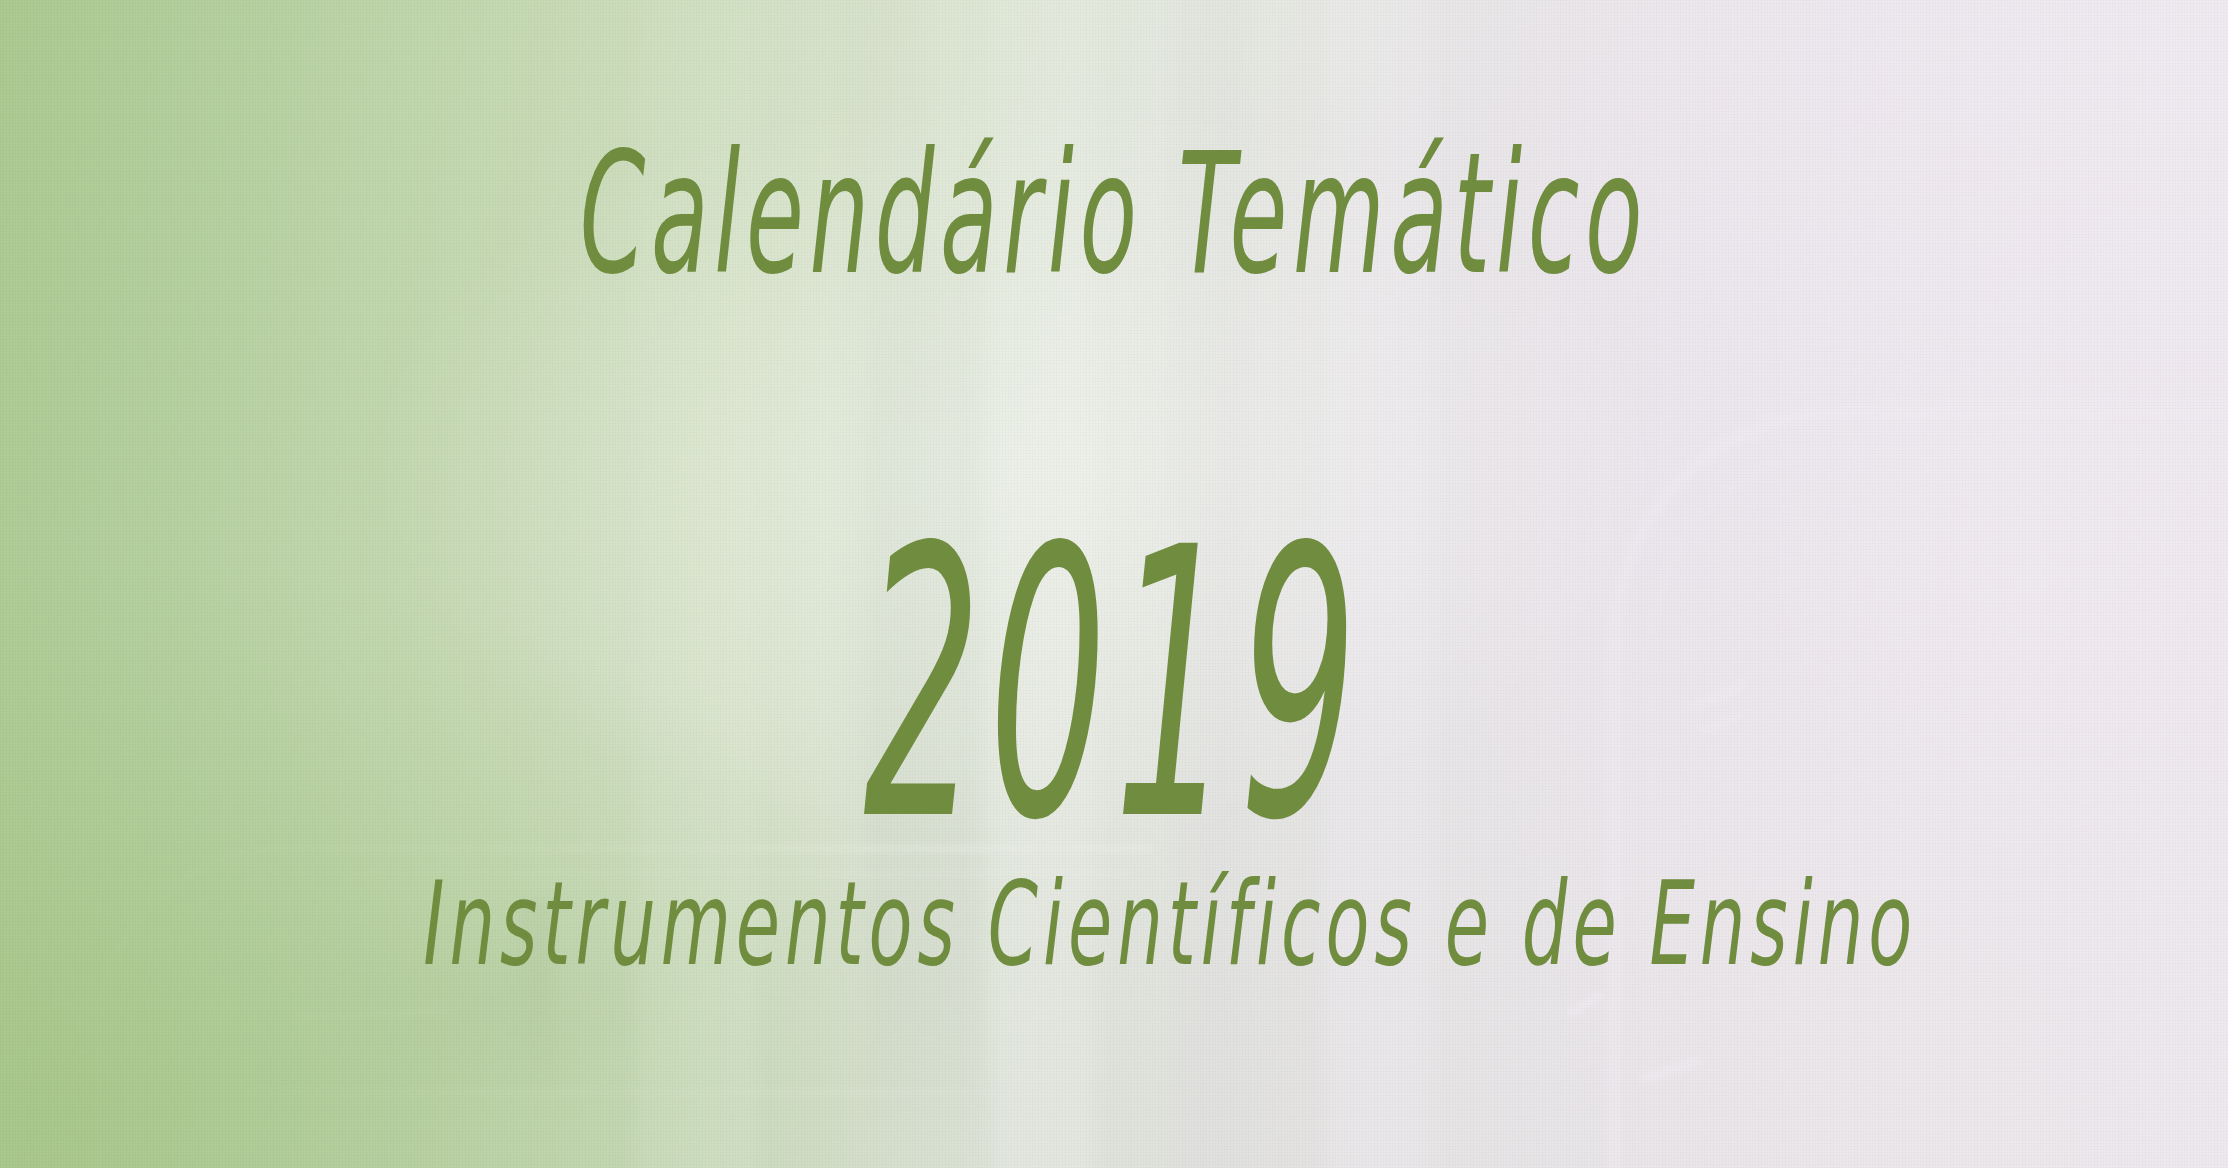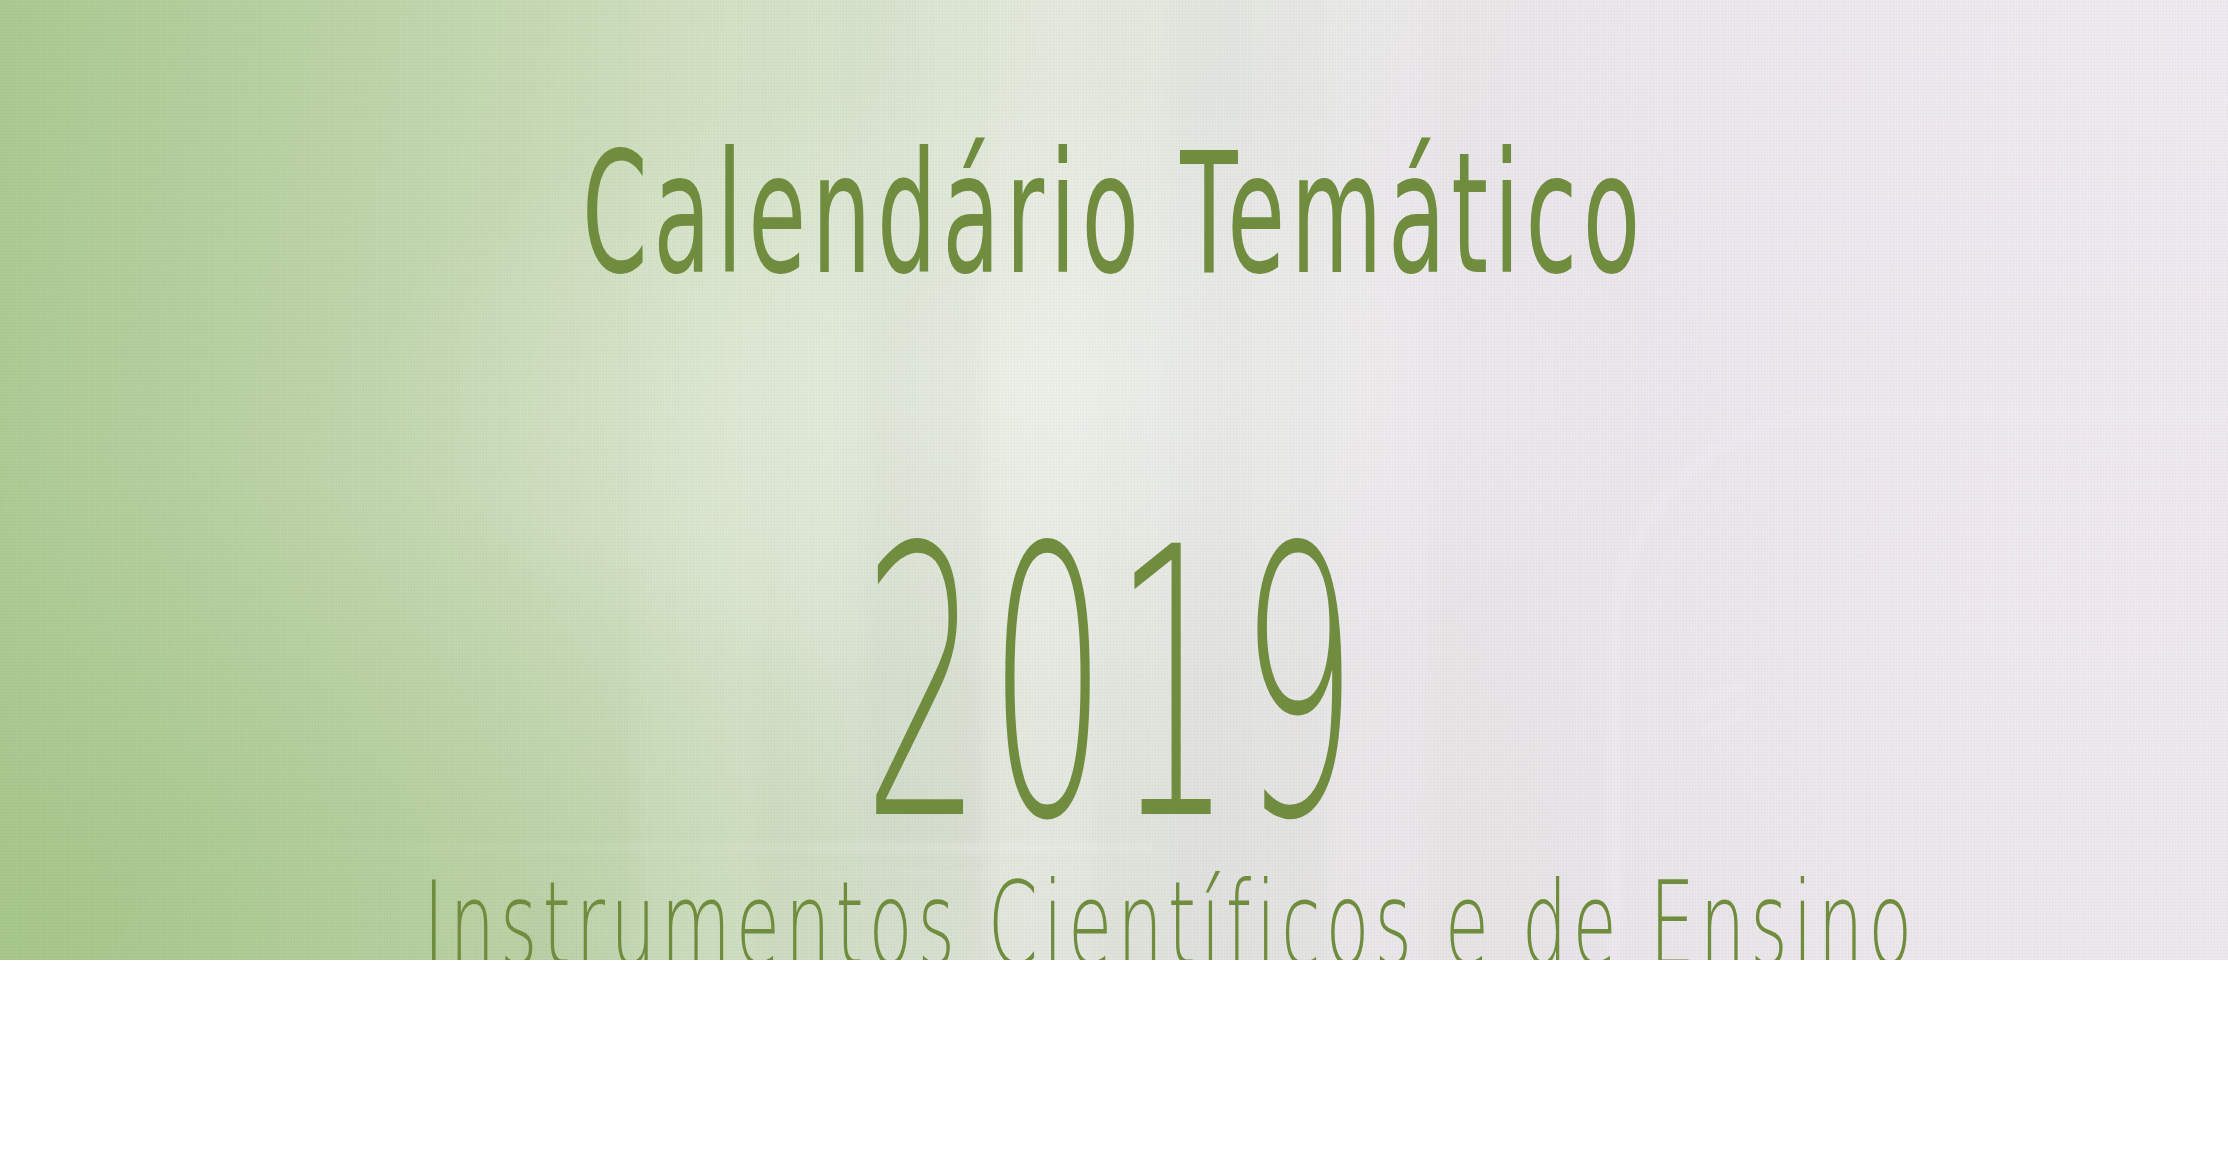--- a/index.html
+++ b/index.html
@@ -5,24 +5,25 @@
 <style>
   html, body {
     margin: 0;
     padding: 0;
     background: #ffffff;
   }
 
   #cover {
     position: relative;
     width: 2228px;
-    height: 960px;
+    height: 1168px;
     overflow: hidden;
     font-family: "DejaVu Sans", sans-serif;
     background: #0f172a;
+    font-style: italic;
   }
 
   
   .photo-layer {
     position: absolute;
     inset: 0;
     pointer-events: none;
   }
 
   

